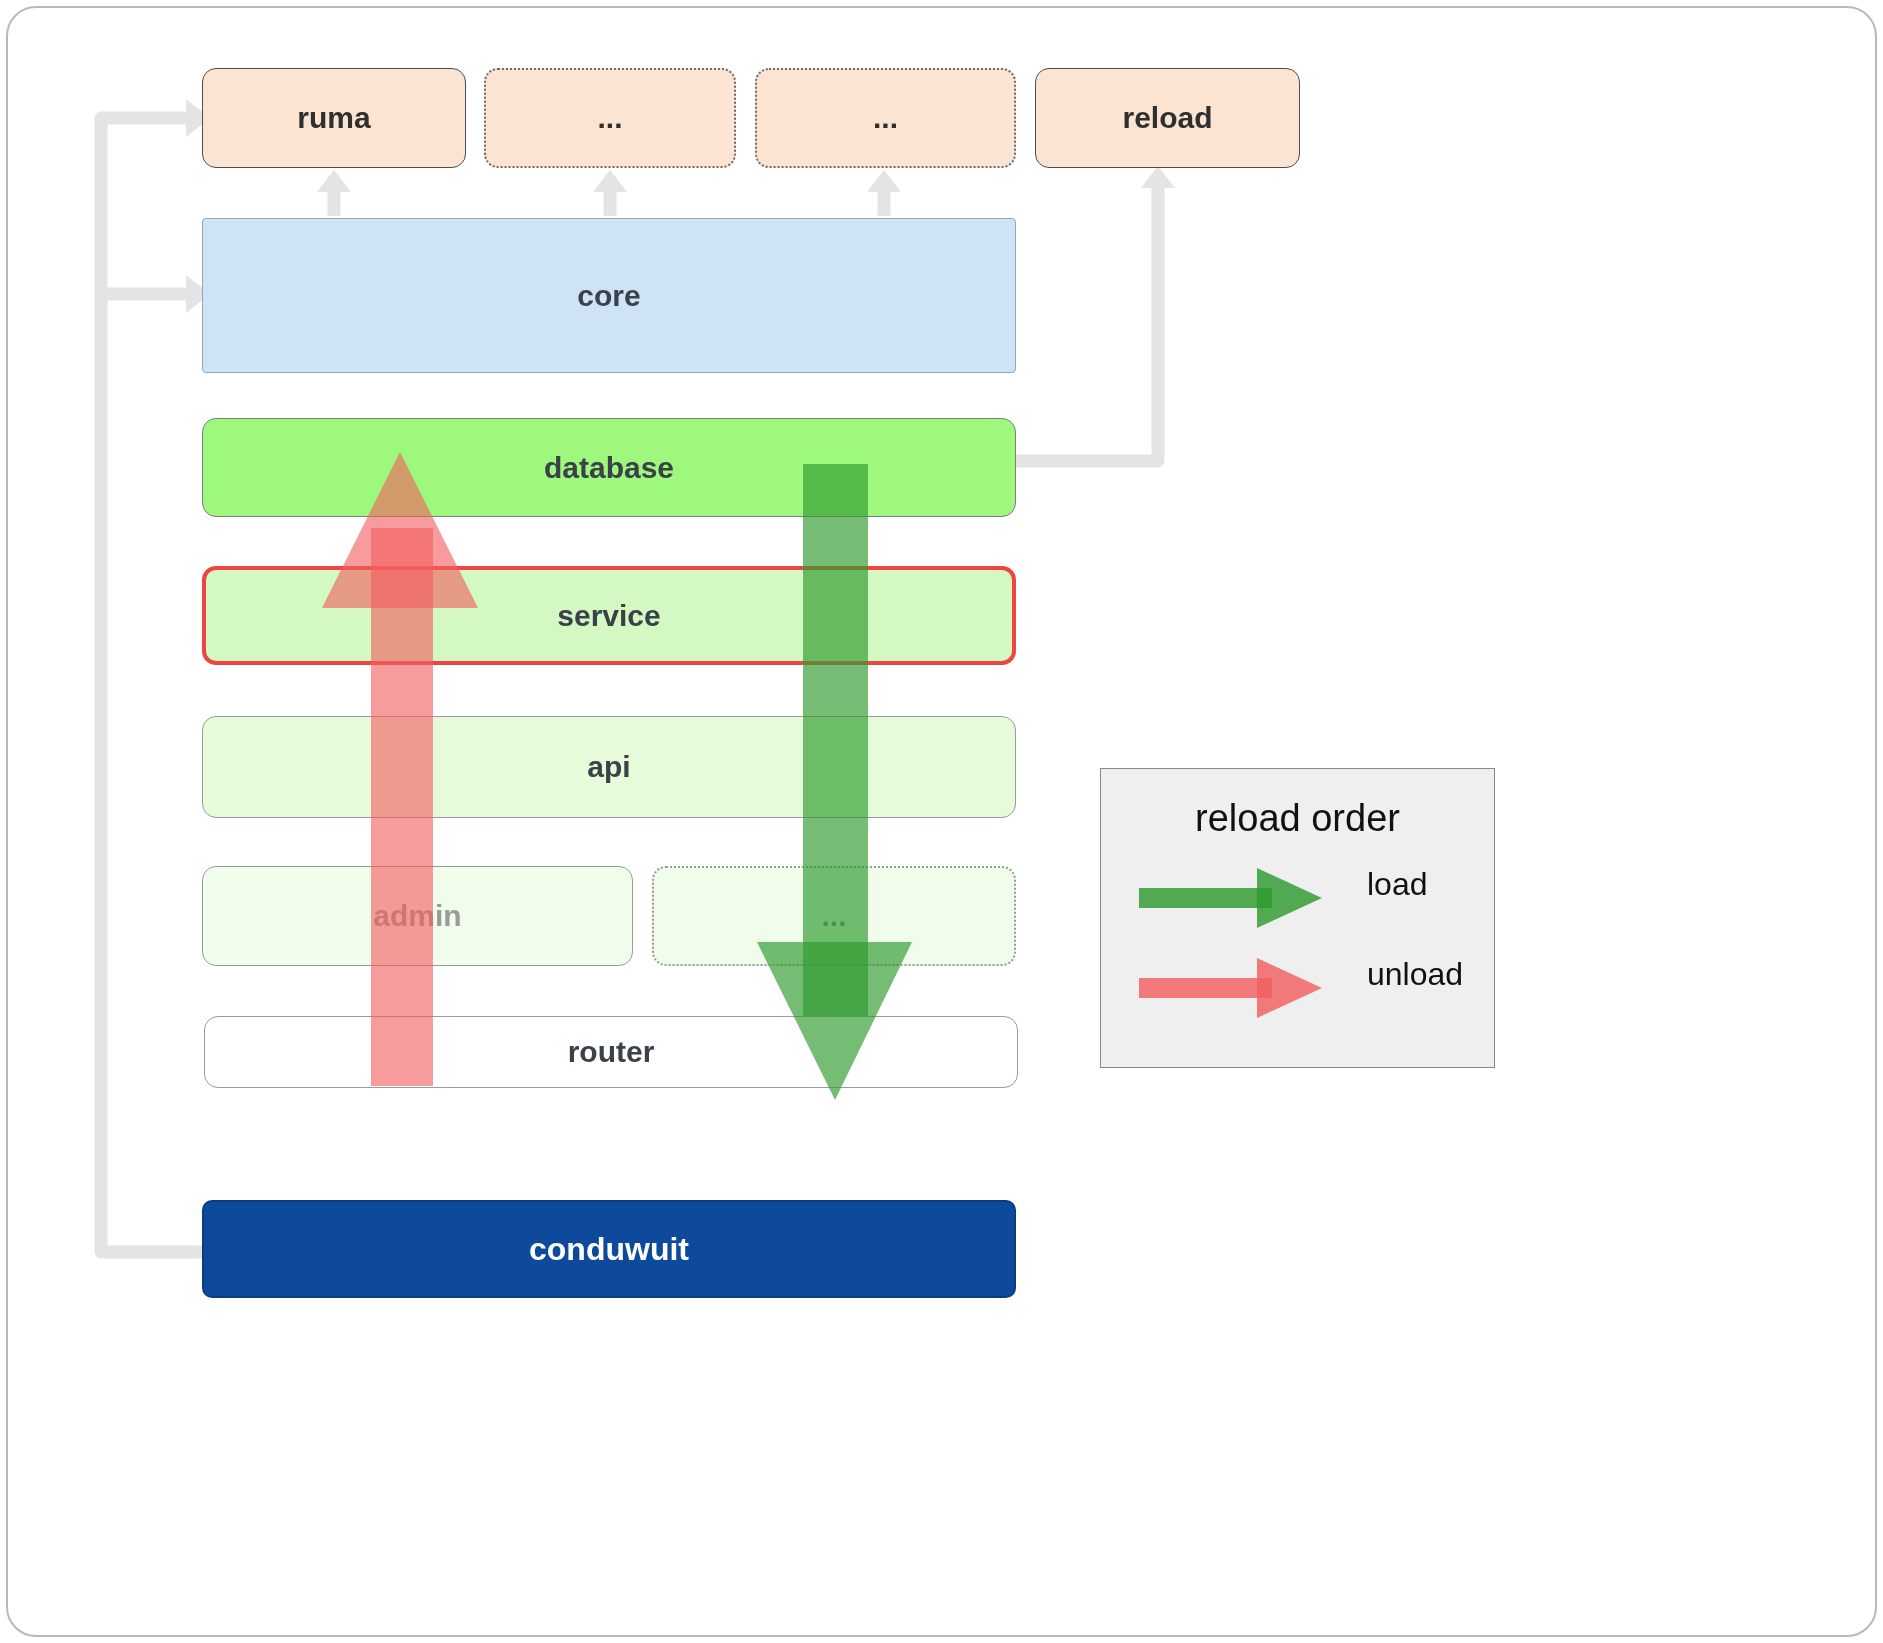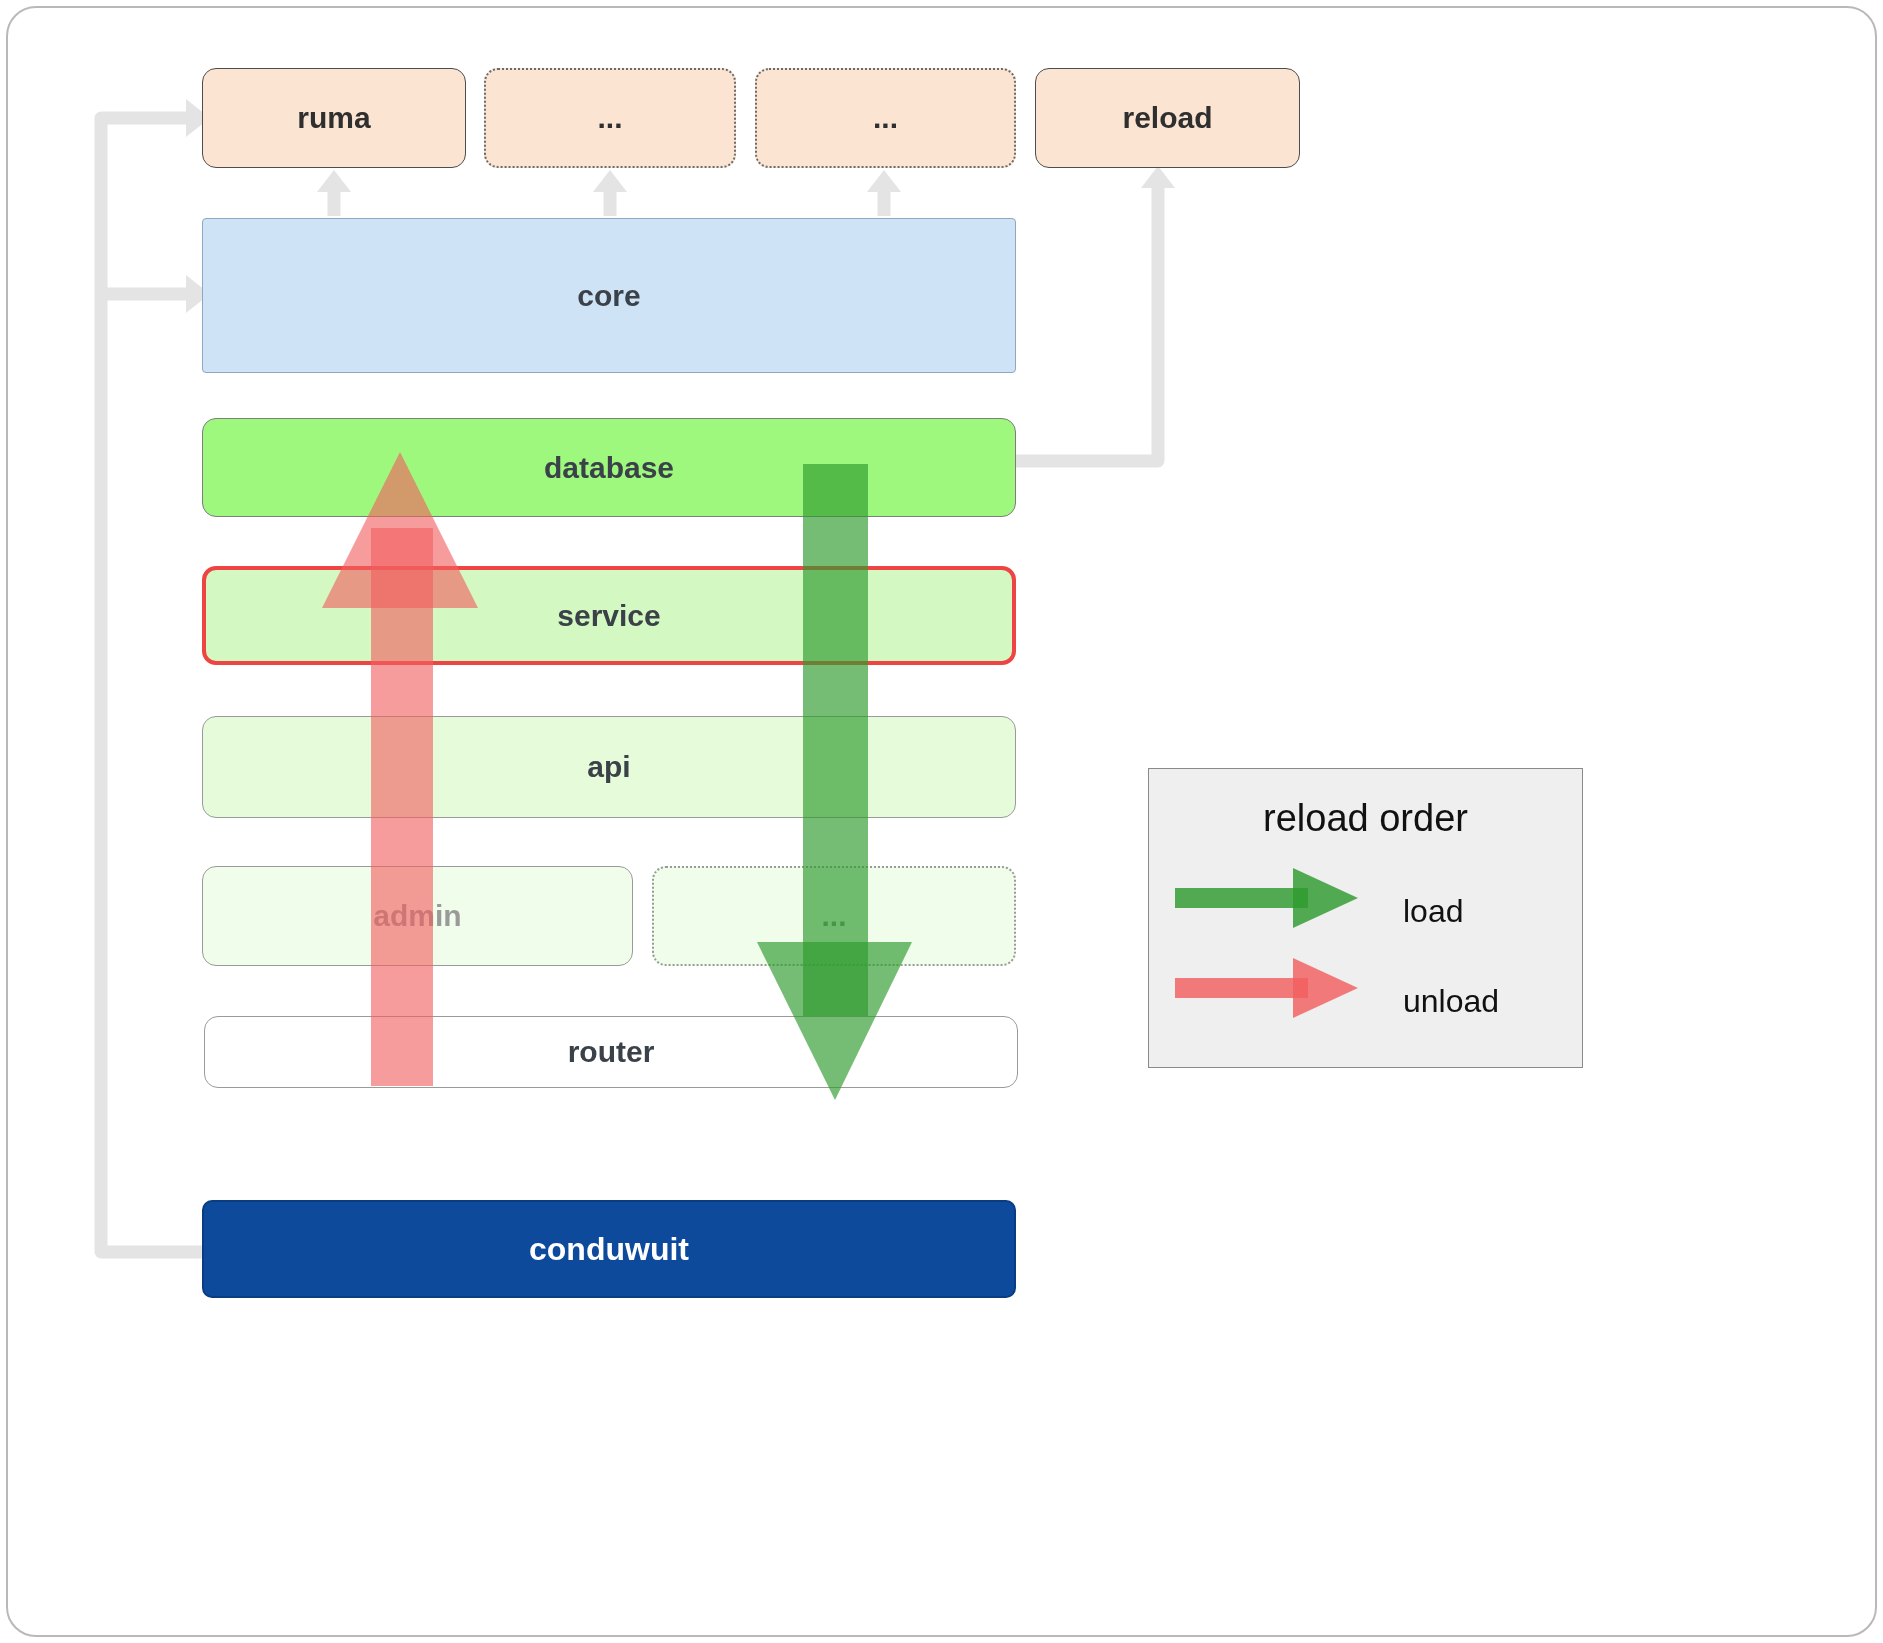--- a/index.html
+++ b/index.html
@@ -35,35 +35,35 @@
   .more{background:#f0fdea;border:2px dotted #9a9a9a;color:#7a8a7a;}
   .router{background:#ffffff;border:1px solid #9a9a9a;}
   .conduwuit{background:#0d4a9c;border:2px solid #0a3c82;border-radius:10px;color:#ffffff;font-weight:700;font-size:32px;}
   svg.layer{
     position:absolute;left:0;top:0;width:1883px;height:1643px;
     pointer-events:none;
   }
   #connector-layer{z-index:1;}
   #arrow-layer{z-index:3;}
   #legend{
-    position:absolute;left:1100px;top:768px;width:435px;height:300px;
+    position:absolute;left:1100px;top:768px;width:395px;height:300px;
     box-sizing:border-box;
     background:#efefef;border:1px solid #8a8a8a;
     z-index:2;
-    display:flex;flex-direction:column;align-items:center;margin-left:48px;
+    display:flex;flex-direction:column;align-items:center;
   }
   #legend .legend-title{
     margin-top:28px;
     font-size:38px;color:#111111;font-weight:500;
   }
   .legend-row{
-    display:flex;align-items:flex-end;
+    display:flex;align-items:flex-start;
     width:100%;
     margin-top:26px;
-    padding-left:24px;box-sizing:border-box;
+    padding-left:36px;box-sizing:border-box;
   }
   .legend-row svg{width:190px;height:64px;flex:0 0 auto;}
   .legend-row .legend-label{
     margin-left:40px;
     font-size:32px;color:#111111;font-weight:400;
   }
 </style>
 </head>
 <body>
 

